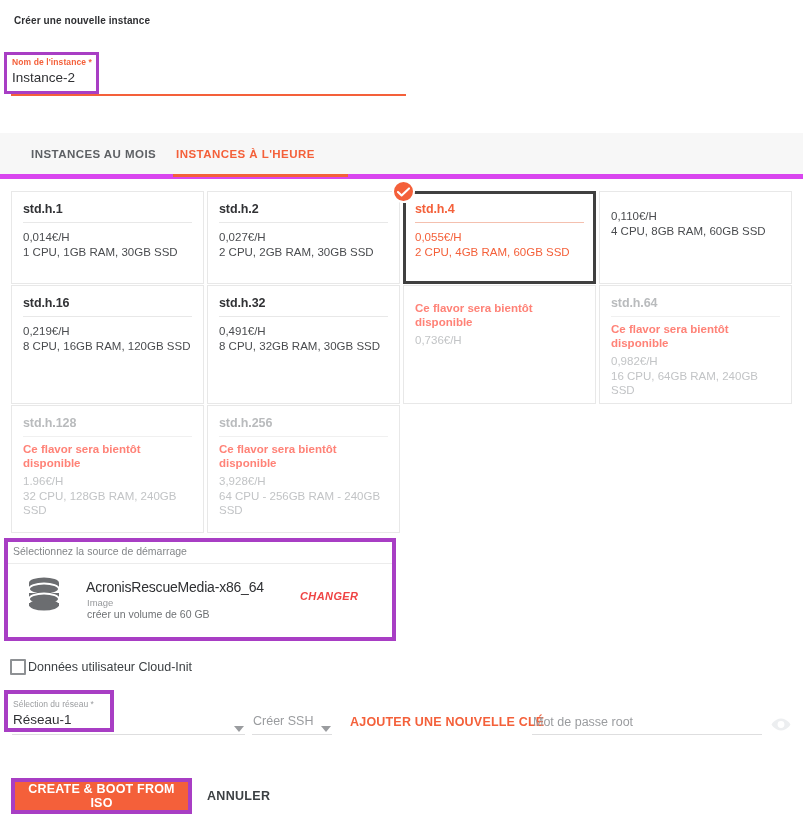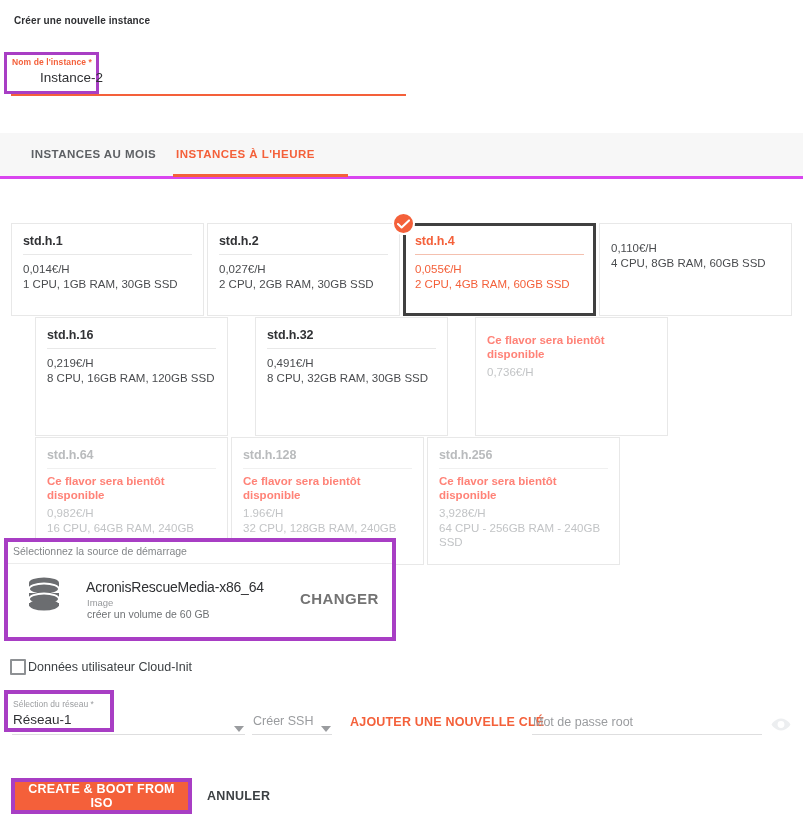--- a/index.html
+++ b/index.html
@@ -53,40 +53,39 @@
     letter-spacing: 0.1px;
     white-space: nowrap;
   }
   .name-value {
     position: absolute;
     left: 12px;
     top: 24px;
     font-size: 13.5px;
     color: #303134;
     white-space: nowrap;
-    margin-left: 28px;
   }
   .name-underline {
     position: absolute;
     left: 11px;
     top: 48px;
     width: 395px;
     height: 2px;
     background: #f4603a;
   }
 
   
   .tabbar {
     position: absolute;
     left: 0;
     top: 133px;
     width: 803px;
     height: 46px;
     background: #f7f7f7;
-    border-bottom: 3px solid #d946ef;
+    border-bottom: 5px solid #d946ef;
     box-sizing: border-box;
   }
   .tab {
     position: absolute;
     top: 15px;
     font-size: 11.5px;
     font-weight: bold;
     letter-spacing: 0.45px;
     color: #5d6064;
     cursor: pointer;
@@ -109,22 +108,22 @@
     top: 191px;
     width: 784px;
     display: flex;
     flex-wrap: wrap;
   }
   .flavor-cell {
     width: 196px;
     box-sizing: border-box;
     padding: 0 3px 1px 0;
   }
-  .flavor-cell.h1 { height: 94px; margin-top: 32px; }
-  .flavor-cell.h2 { height: 120px; margin-left: 24px; }
+  .flavor-cell.h1 { height: 94px; }
+  .flavor-cell.h2 { height: 120px; }
   .flavor-cell.h3 { height: 129px; }
 
   .flavor-card {
     height: 100%;
     box-sizing: border-box;
     border: 1px solid #e8e8e8;
     background: #ffffff;
     padding: 10px 11px 8px 11px;
     position: relative;
     cursor: pointer;
@@ -239,25 +238,26 @@
     position: absolute;
     left: 79px;
     top: 66px;
     font-size: 10.5px;
     color: #6e7174;
   }
   .boot-change {
     position: absolute;
     left: 292px;
     top: 48px;
-    font-size: 15px;
-    font-weight: bold;
-    color: #737373;
+    font-size: 11px;
+    font-weight: bold;
+    color: #ef4444;
     letter-spacing: 0.4px;
     cursor: pointer;
+    font-style: italic;
   }
 
   
   .cloudinit-row {
     position: absolute;
     left: 10px;
     top: 659px;
     display: flex;
     align-items: center;
   }

